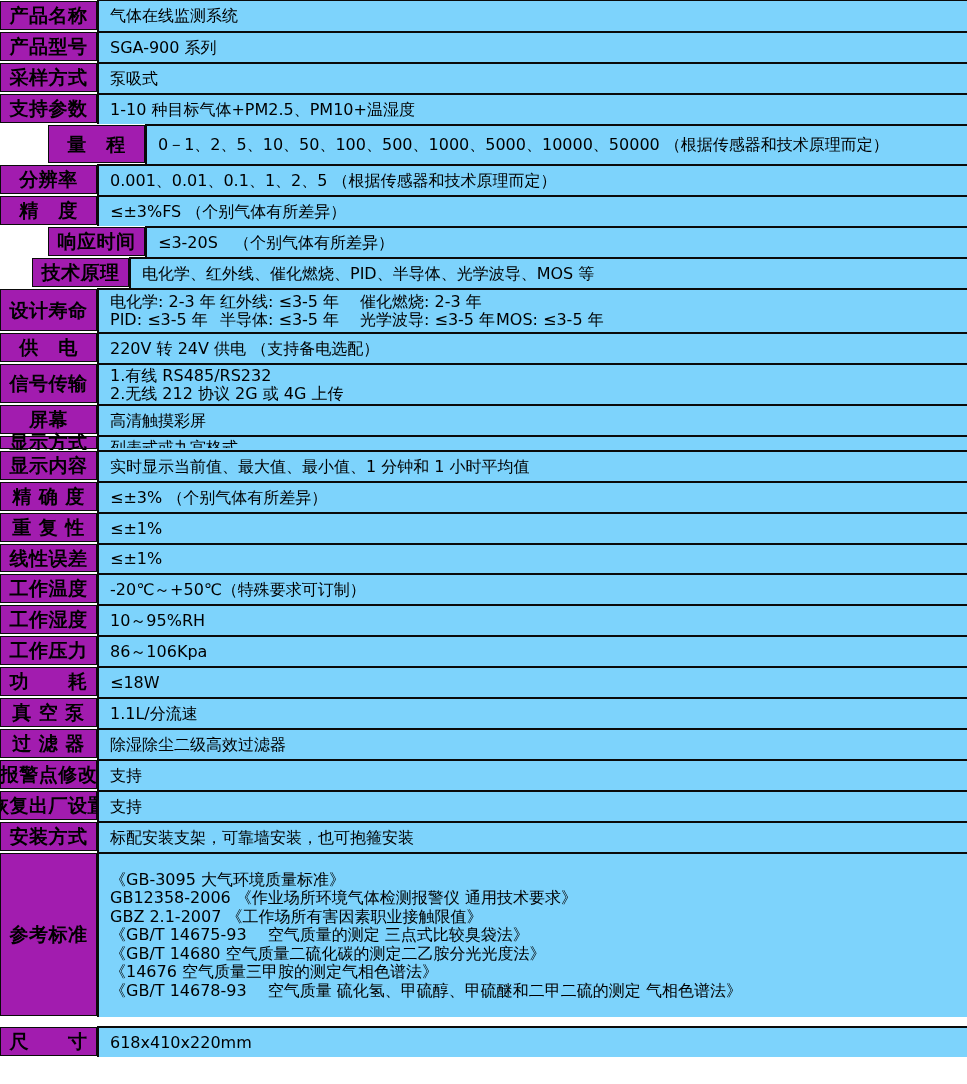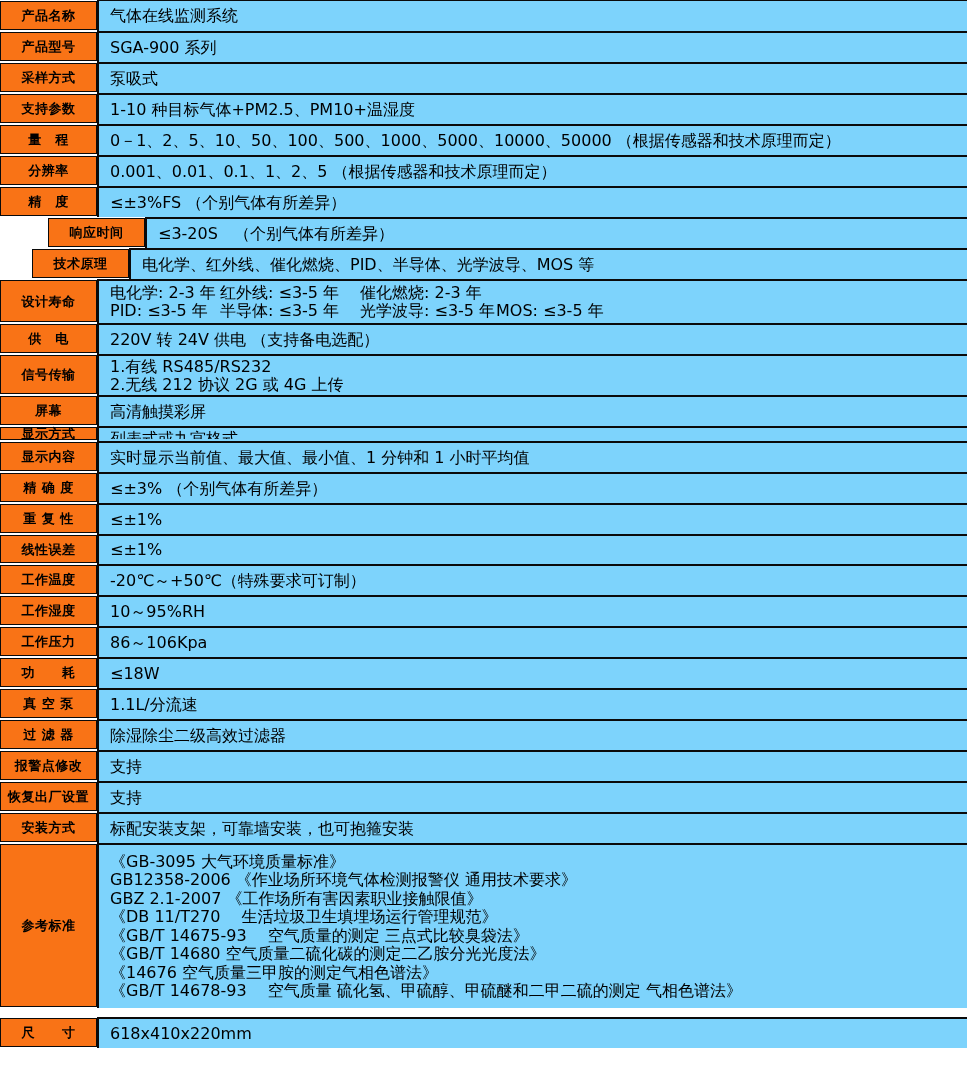--- a/index.html
+++ b/index.html
@@ -9,23 +9,23 @@
     overflow:hidden;
   }
   .spec-table{width:967px;display:flex;flex-direction:column;}
   .row{display:flex;box-sizing:border-box;width:967px;}
   .label-wrap{
     flex:0 0 97px;width:97px;box-sizing:border-box;
     background:#ffffff;padding:1px 0 1px 0;
   }
   .label-box{
     height:100%;box-sizing:border-box;
-    background:#f97316;border:1px solid #0a0a0a;
+    background:#a21caf;border:1px solid #0a0a0a;
     display:flex;align-items:center;justify-content:center;
-    font-weight:bold;font-size:13px;letter-spacing:0.5px;
+    font-weight:bold;font-size:19px;letter-spacing:0.5px;
     white-space:pre;text-align:center;line-height:15px;padding:0 2px;
   }
   .value-cell{
     flex:1;box-sizing:border-box;min-width:0;
     background:#7dd3fc;
     border-left:2px solid #0a0a0a;border-top:2px solid #0a0a0a;
     display:flex;flex-direction:column;justify-content:center;
     padding:2px 6px 2px 11px;font-size:16px;
   }
   .row:first-child .value-cell{border-top:1px solid #0a0a0a;}
@@ -67,21 +67,21 @@
       </div>
     </div>
     <div class="row" style="height: 31px;">
       <div class="label-wrap">
         <div class="label-box">支持参数</div>
       </div>
       <div class="value-cell">
         <div class="vline">1-10 种目标气体+PM2.5、PM10+温湿度</div>
       </div>
     </div>
-    <div class="row" style="height: 31px;">
+    <div class="row" style="height: 40px; padding-left: 48px;">
       <div class="label-wrap">
         <div class="label-box">量　程</div>
       </div>
       <div class="value-cell">
         <div class="vline">0－1、2、5、10、50、100、500、1000、5000、10000、50000 （根据传感器和技术原理而定）</div>
       </div>
     </div>
     <div class="row" style="height: 31px;">
       <div class="label-wrap">
         <div class="label-box">分辨率</div>
@@ -270,21 +270,20 @@
       </div>
     </div>
     <div class="row row-ref" style="height: 165px;">
       <div class="label-wrap">
         <div class="label-box">参考标准</div>
       </div>
       <div class="value-cell">
         <div class="vline">《GB-3095 大气环境质量标准》</div>
         <div class="vline">GB12358-2006 《作业场所环境气体检测报警仪 通用技术要求》</div>
         <div class="vline">GBZ 2.1-2007 《工作场所有害因素职业接触限值》</div>
-        <div class="vline">《DB 11/T270　 生活垃圾卫生填埋场运行管理规范》</div>
         <div class="vline">《GB/T 14675-93　 空气质量的测定 三点式比较臭袋法》</div>
         <div class="vline">《GB/T 14680 空气质量二硫化碳的测定二乙胺分光光度法》</div>
         <div class="vline">《14676 空气质量三甲胺的测定气相色谱法》</div>
         <div class="vline">《GB/T 14678-93　 空气质量 硫化氢、甲硫醇、甲硫醚和二甲二硫的测定 气相色谱法》</div>
       </div>
     </div>
     <div class="row" style="height: 31px; margin-top: 9px;">
       <div class="label-wrap">
         <div class="label-box">尺　　寸</div>
       </div>

